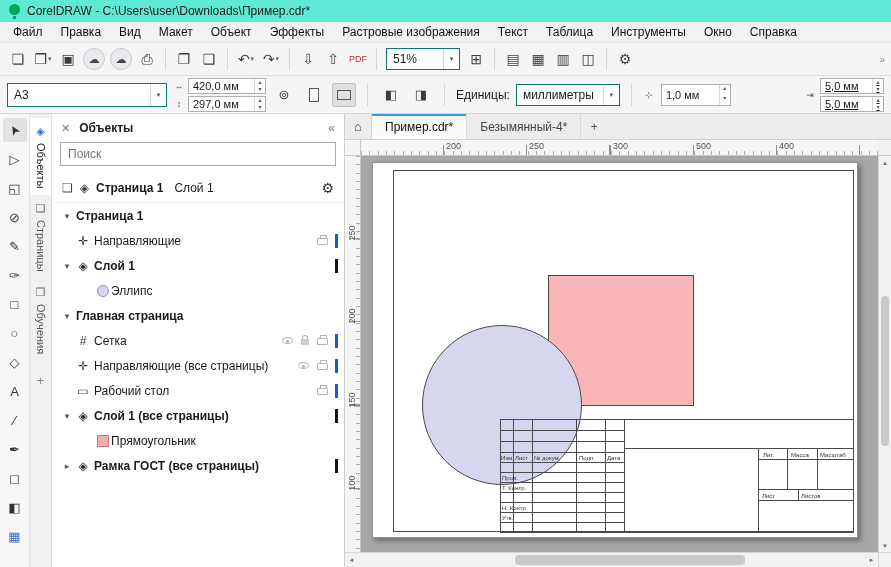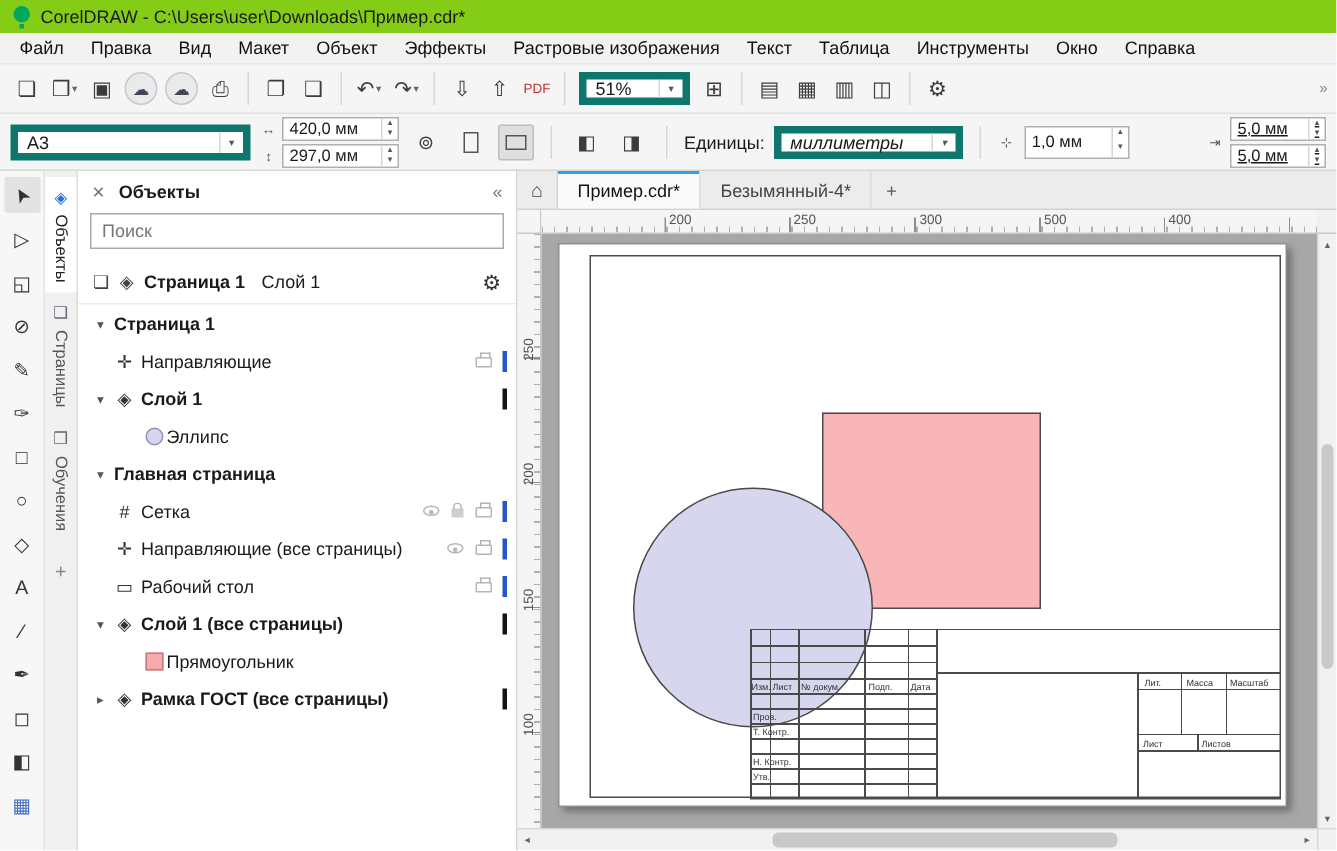--- a/index.html
+++ b/index.html
@@ -1,36 +1,36 @@
 <!DOCTYPE html>
 <html><head>
 <meta charset="utf-8">
 <style>
   * { box-sizing: border-box; margin: 0; padding: 0; }
   html,body { width: 891px; height: 567px; overflow: hidden; }
   body { font-family: "Liberation Sans", sans-serif; font-size: 12px; color: #1a1a1a; background: #fff; }
   button { font-family: inherit; background: none; border: none; cursor: default; }
 
   
-  .titlebar { display:flex; align-items:center; height:22px; padding:0 8px; gap:6px; background:#84cc16; font-size:12px; }
+  .titlebar { display:flex; align-items:center; height:22px; padding:0 8px; gap:6px; background:#5eead4; font-size:12px; }
   .app-logo { width:13px; height:17px; position:relative; flex:none; }
   .app-logo::before { content:""; position:absolute; left:1px; top:1px; width:11px; height:11px; border-radius:50%; background:#00a85d; }
   .app-logo::after { content:""; position:absolute; left:5px; top:13px; width:3px; height:3px; background:#00a85d; }
 
   
   .menubar { display:flex; height:20px; padding:0 4px; background:#f2f2f2; }
   .menu-item { padding:0 9px; line-height:20px; color:#111; }
 
   
   .toolbar { display:flex; align-items:center; height:34px; background:#f5f5f5; border-top:1px solid #e7e7e7; border-bottom:1px solid #e0e0e0; padding:0 6px; gap:1px; }
   .tbtn { display:inline-flex; align-items:center; justify-content:center; min-width:24px; height:24px; font-size:14px; color:#3c3c3c; }
   .small-caret { font-size:7px; color:#666; margin-left:1px; }
   .cloud-btn { width:22px; height:22px; border-radius:50%; background:#e8eaec; border:1px solid #c6cacd; display:flex; align-items:center; justify-content:center; font-size:11px; color:#445; margin:0 2px; flex:none; }
   .vsep { width:1px; height:22px; background:#d8d8d8; margin:0 5px; flex:none; }
-  .combo { display:flex; align-items:center; height:22px; background:#fff; border:5px solid #0f766e; font-size:12px; }
+  .combo { display:flex; align-items:center; height:22px; background:#fff; border:1px solid #0f766e; font-size:12px; }
   .combo .val { padding:0 6px; flex:1; white-space:nowrap; overflow:hidden; }
   .combo .dd { width:16px; height:100%; display:flex; align-items:center; justify-content:center; font-size:7px; color:#555; border-left:1px solid #d6d6d6; }
   .zoom-combo { width:74px; margin:0 3px; }
   .pdf-glyph { font-size:9px; font-weight:normal; color:#b33; }
   .snap-btn { display:flex; align-items:center; gap:5px; padding:0 7px; height:24px; font-size:12px; color:#222; }
   .overflow-chevron { margin-left:auto; font-size:10px; color:#888; }
 
   
   .propbar { display:flex; align-items:center; height:38px; background:#f5f5f5; border-bottom:1px solid #d6d6d6; padding:0 7px; gap:6px; font-size:12px; }
   .page-size-combo { width:160px; height:24px; }
@@ -41,21 +41,21 @@
   .dim-row .spin { height:16px; }
   .spin .sval { padding:0 4px; font-size:11px; flex:1; white-space:nowrap; }
   .spin .steppers { display:flex; flex-direction:column; width:11px; align-self:stretch; border-left:1px solid #d6d6d6; }
   .spin .steppers span { flex:1; font-size:6px; line-height:7px; color:#555; text-align:center; }
   .dim-spin { width:78px; }
   .orient-btn { width:24px; height:24px; display:flex; align-items:center; justify-content:center; }
   .orient-btn.active { background:#dfdfdf; border:1px solid #bdbdbd; border-radius:2px; }
   .orient-p { width:10px; height:14px; border:1.5px solid #555; }
   .orient-l { width:14px; height:10px; border:1.5px solid #555; }
   .icon-btn { width:24px; height:24px; display:flex; align-items:center; justify-content:center; font-size:13px; color:#3c3c3c; }
-  .units-combo { width:126px;font-style:italic; }
+  .units-combo { width:104px; }
   .nudge-spin { width:70px; }
   .dup-block { display:flex; align-items:center; gap:4px; margin-left:auto; }
   .dup-col { display:flex; flex-direction:column; gap:2px; }
   .dup-row { display:flex; align-items:center; gap:3px; height:16px; }
   .dup-spin { width:64px; height:16px;text-decoration:underline; }
 
   
   .main { display:flex; height:453px; }
 
   .toolbox { width:30px; background:#f7f7f7; border-right:1px solid #e3e3e3; display:flex; flex-direction:column; align-items:center; padding-top:4px; gap:5px; flex:none; }

